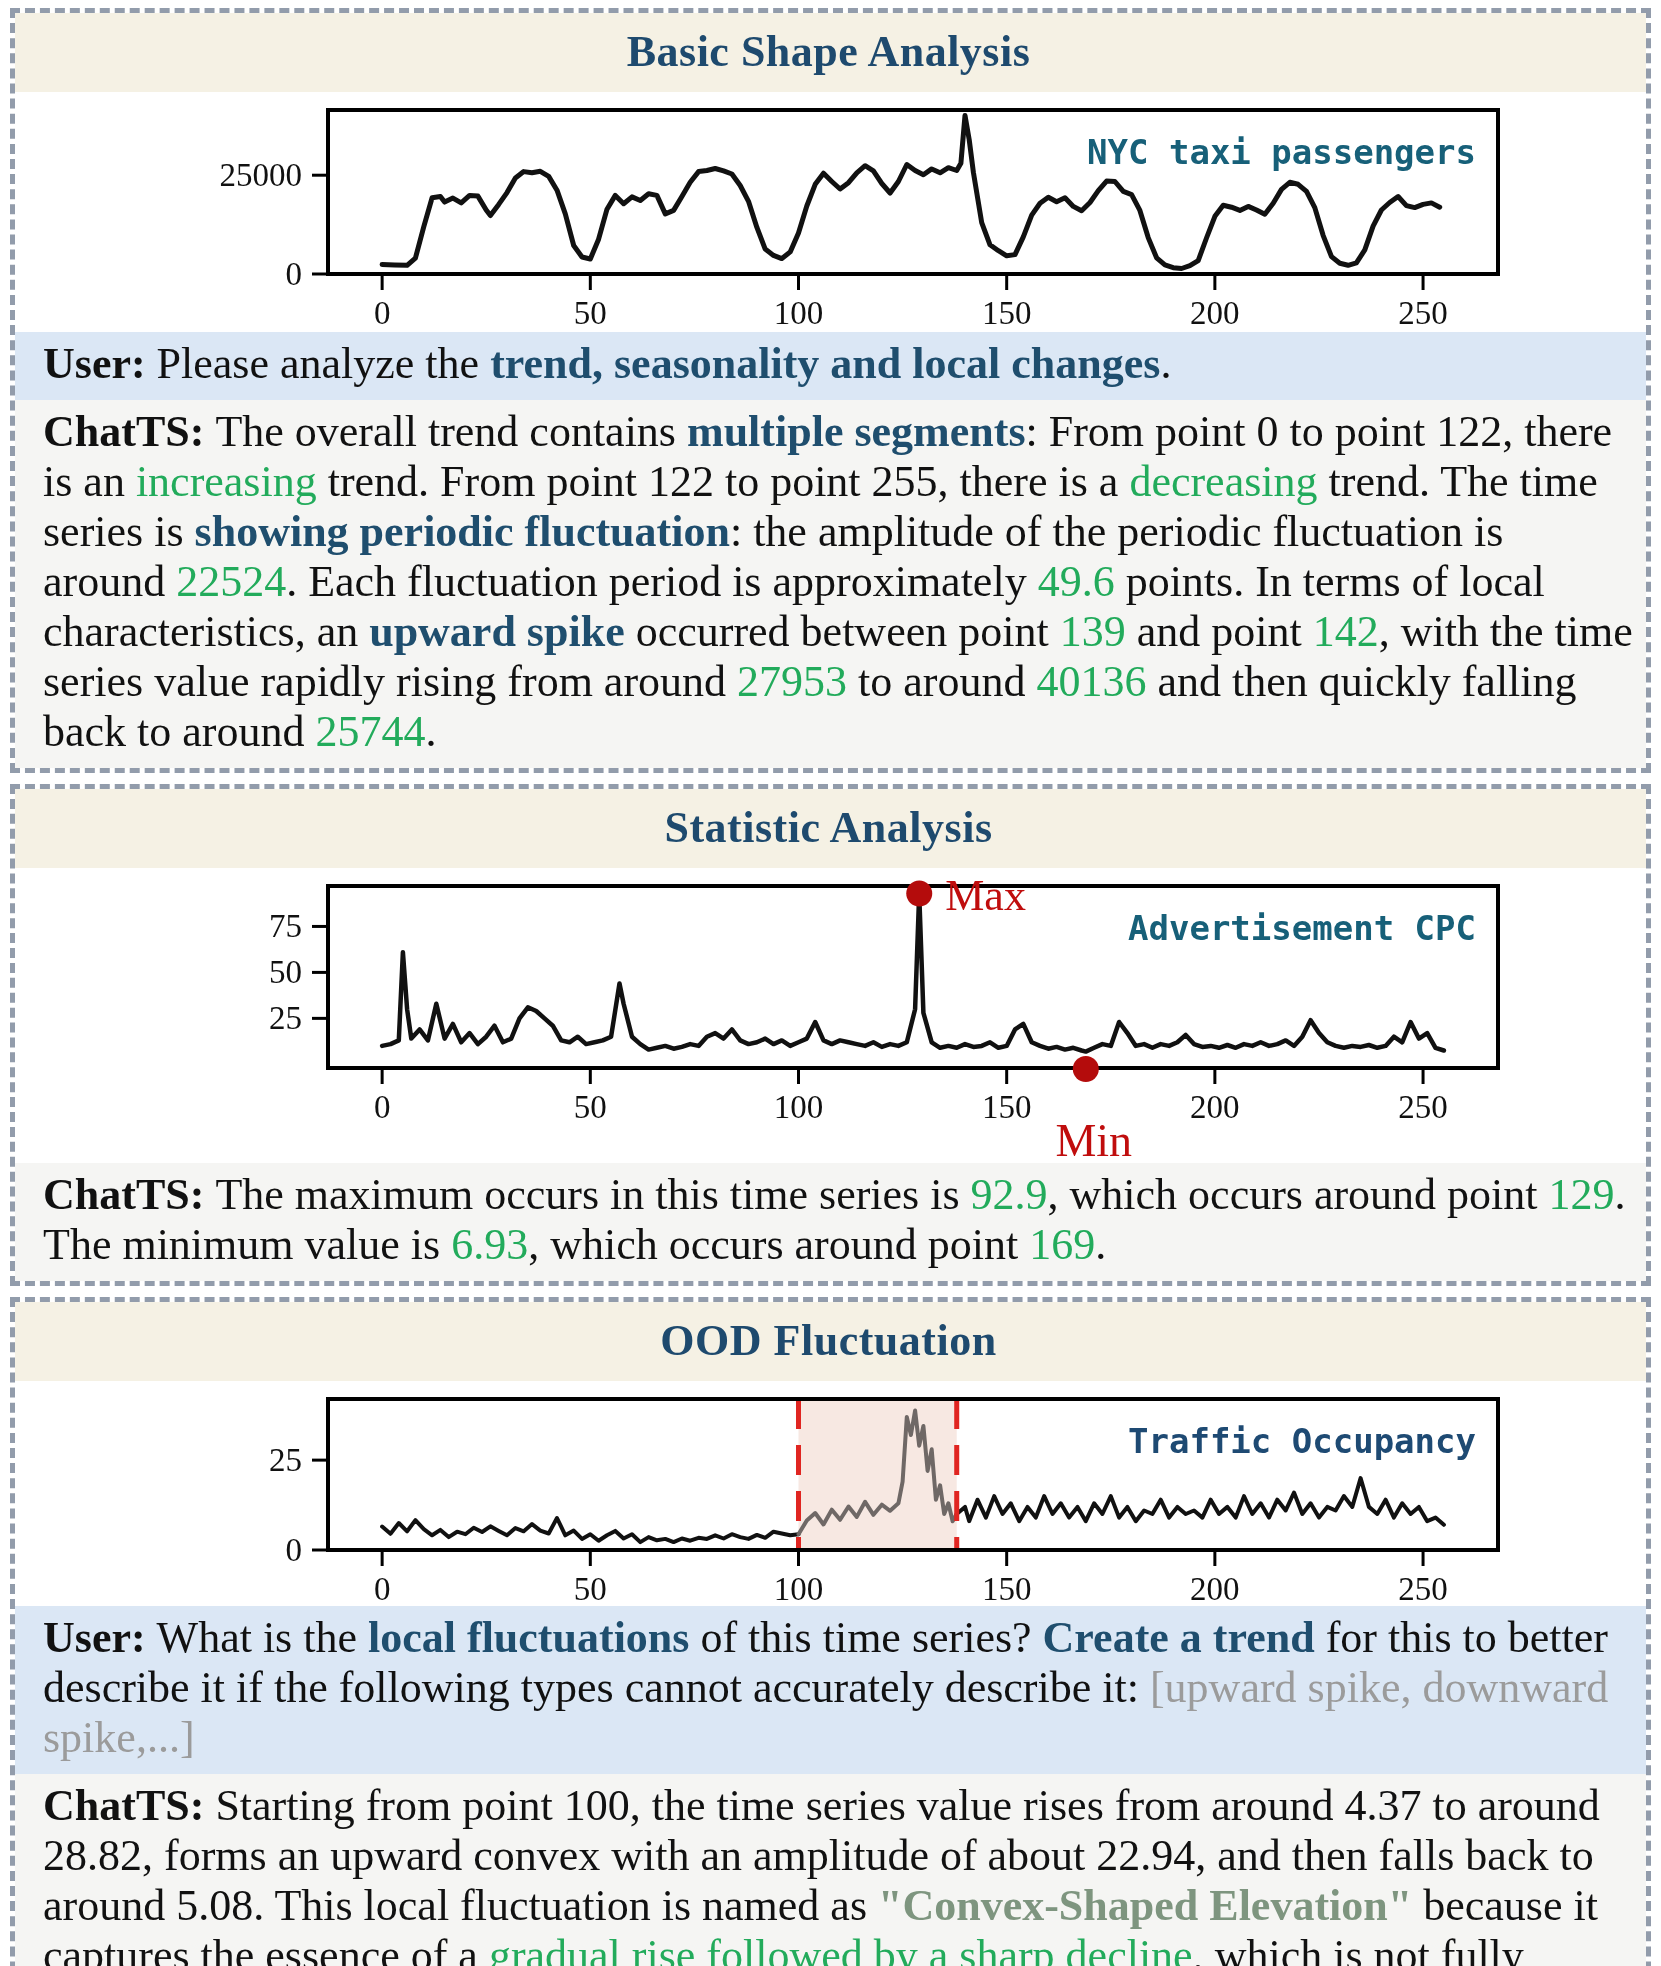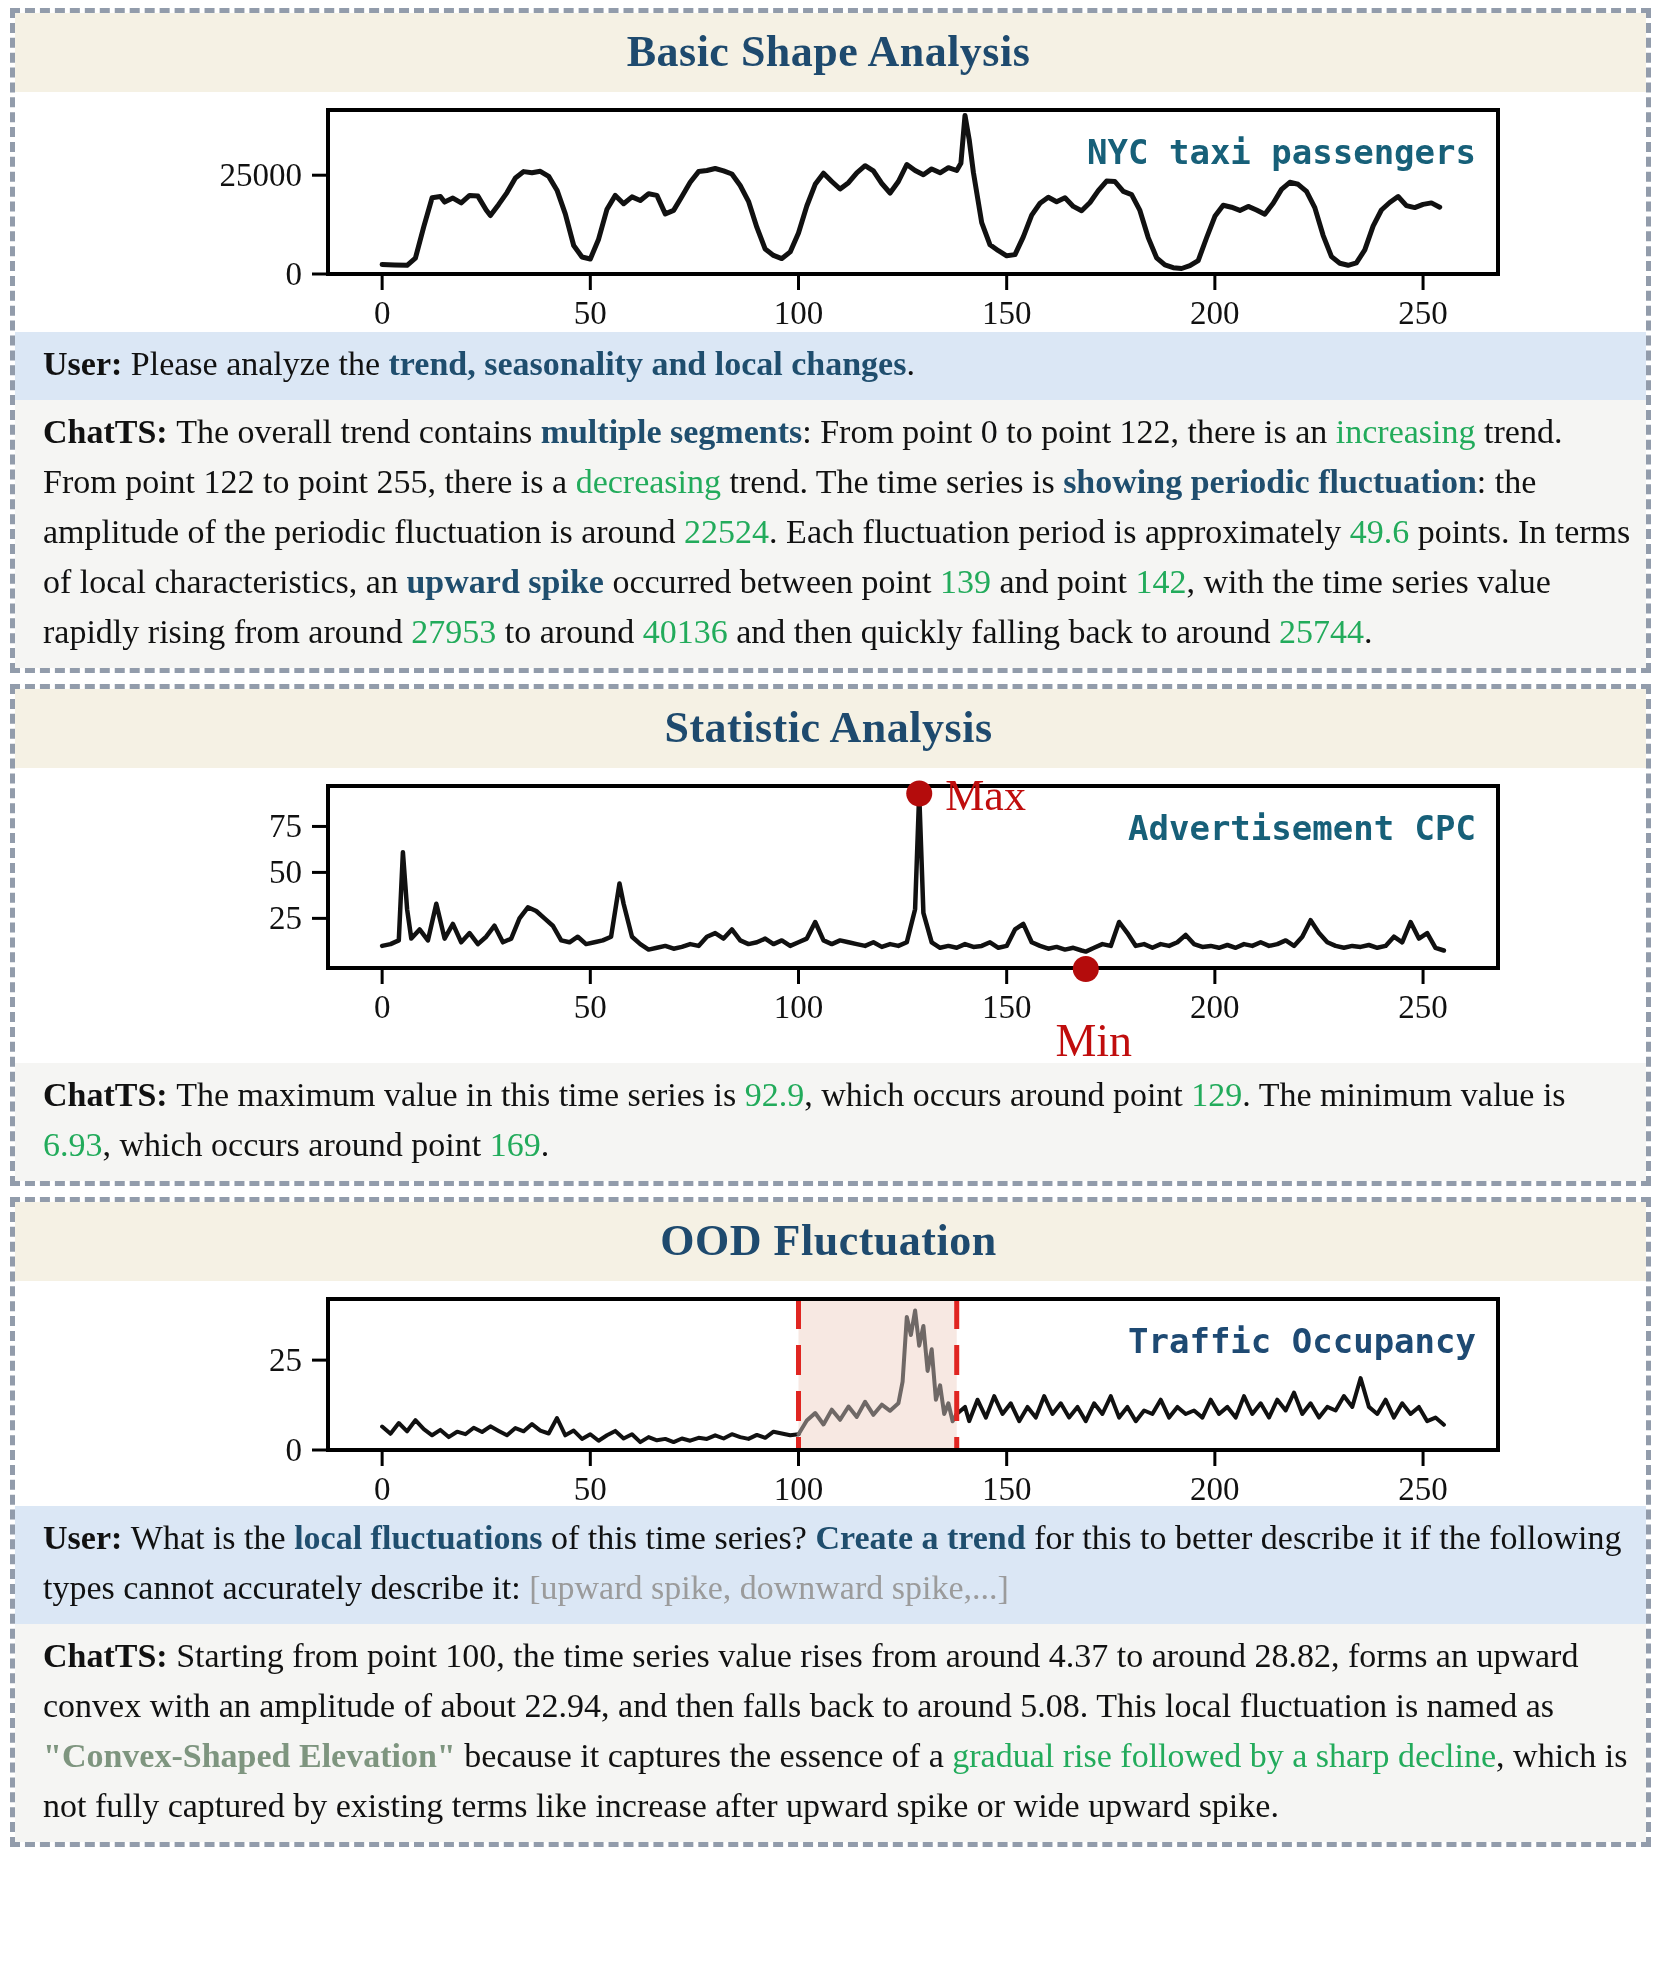--- a/index.html
+++ b/index.html
@@ -7,21 +7,21 @@
     --graytxt:#9b9b9b; --beige:#f5f1e4; --userbg:#dbe7f5; --botbg:#f5f5f3;
     --border:#929cab; --red:#c00d0d; --dot:#b40c0c;
   }
   html,body{margin:0;padding:0;background:#ffffff;}
   body{width:1661px;font-family:"Liberation Serif",serif;color:#111;}
   .panel{margin:8px 10px 11px 10px;border:5px dashed var(--border);background:#fff;}
   .panel-title{background:var(--beige);text-align:center;padding:13px 4px 15px 0;}
   .panel-title h2{margin:0;font-size:44px;font-weight:bold;color:var(--heading);letter-spacing:.5px;}
   .chart-area{background:#fff;padding:10px 0 0 28px;}
   .chart-area svg{display:block;}
-  .msg{padding:7px 10px 11px 28px;font-size:34px;line-height:50px;}
+  .msg{padding:7px 10px 11px 28px;font-size:44px;line-height:50px;}
   .msg p{margin:0;}
   .user{background:var(--userbg);}
   .chatts{background:var(--botbg);}
   .seg-b{font-weight:bold;color:#111;}
   .seg-a{font-weight:bold;color:var(--navy);}
   .seg-g{color:var(--green);}
   .seg-gy{color:var(--graytxt);}
   .seg-sg{font-weight:bold;color:var(--sage);}
   .tick-label{font-family:"Liberation Serif",serif;font-size:33px;fill:#111;}
   .chart-anno{font-family:"DejaVu Sans Mono",monospace;font-weight:bold;font-size:34px;}
@@ -94,21 +94,21 @@
           <line x1="269" y1="48.44444444444443" x2="283" y2="48.44444444444443" stroke="#000" stroke-width="3"></line>
           <text x="259" y="59.44444444444443" text-anchor="end" class="tick-label">75</text>
           <text x="1433" y="62" text-anchor="end" class="chart-anno" fill="#176079">Advertisement CPC</text>
           <circle cx="876.2455516014236" cy="15.537373737373713" r="13" fill="#b40c0c"></circle>
           <text x="902.2455516014236" y="31.537373737373713" text-anchor="start" class="maxmin" font-size="44">Max</text>
           <circle cx="1042.7935943060497" cy="191" r="13" fill="#b40c0c"></circle>
           <text x="1050.7935943060497" y="278" text-anchor="middle" class="maxmin" font-size="46">Min</text>
         </svg>
     </div>
     <div class="msg chatts">
-      <p><span class="seg-b">ChatTS: </span><span>The maximum value in this time series is </span><span class="seg-g">92.9</span><span>, which occurs around point </span><span class="seg-g">129</span><span>. The minimum value is </span><span class="seg-g">6.93</span><span>, which occurs around point </span><span class="seg-g">169</span><span>.</span></p>
+      <p><span class="seg-b">ChatTS: </span><span>The maximum occurs in this time series is </span><span class="seg-g">92.9</span><span>, which occurs around point </span><span class="seg-g">129</span><span>. The minimum value is </span><span class="seg-g">6.93</span><span>, which occurs around point </span><span class="seg-g">169</span><span>.</span></p>
     </div>
   </section>
 
   <section class="panel">
     <header class="panel-title">
       <h2>OOD Fluctuation</h2>
     </header>
     <div class="chart-area">
       <svg width="1560" height="215" viewBox="0 0 1560 215">
           <rect x="755.4982206405693" y="8" width="158.22064056939507" height="151" fill="#f7e8e2"></rect>

